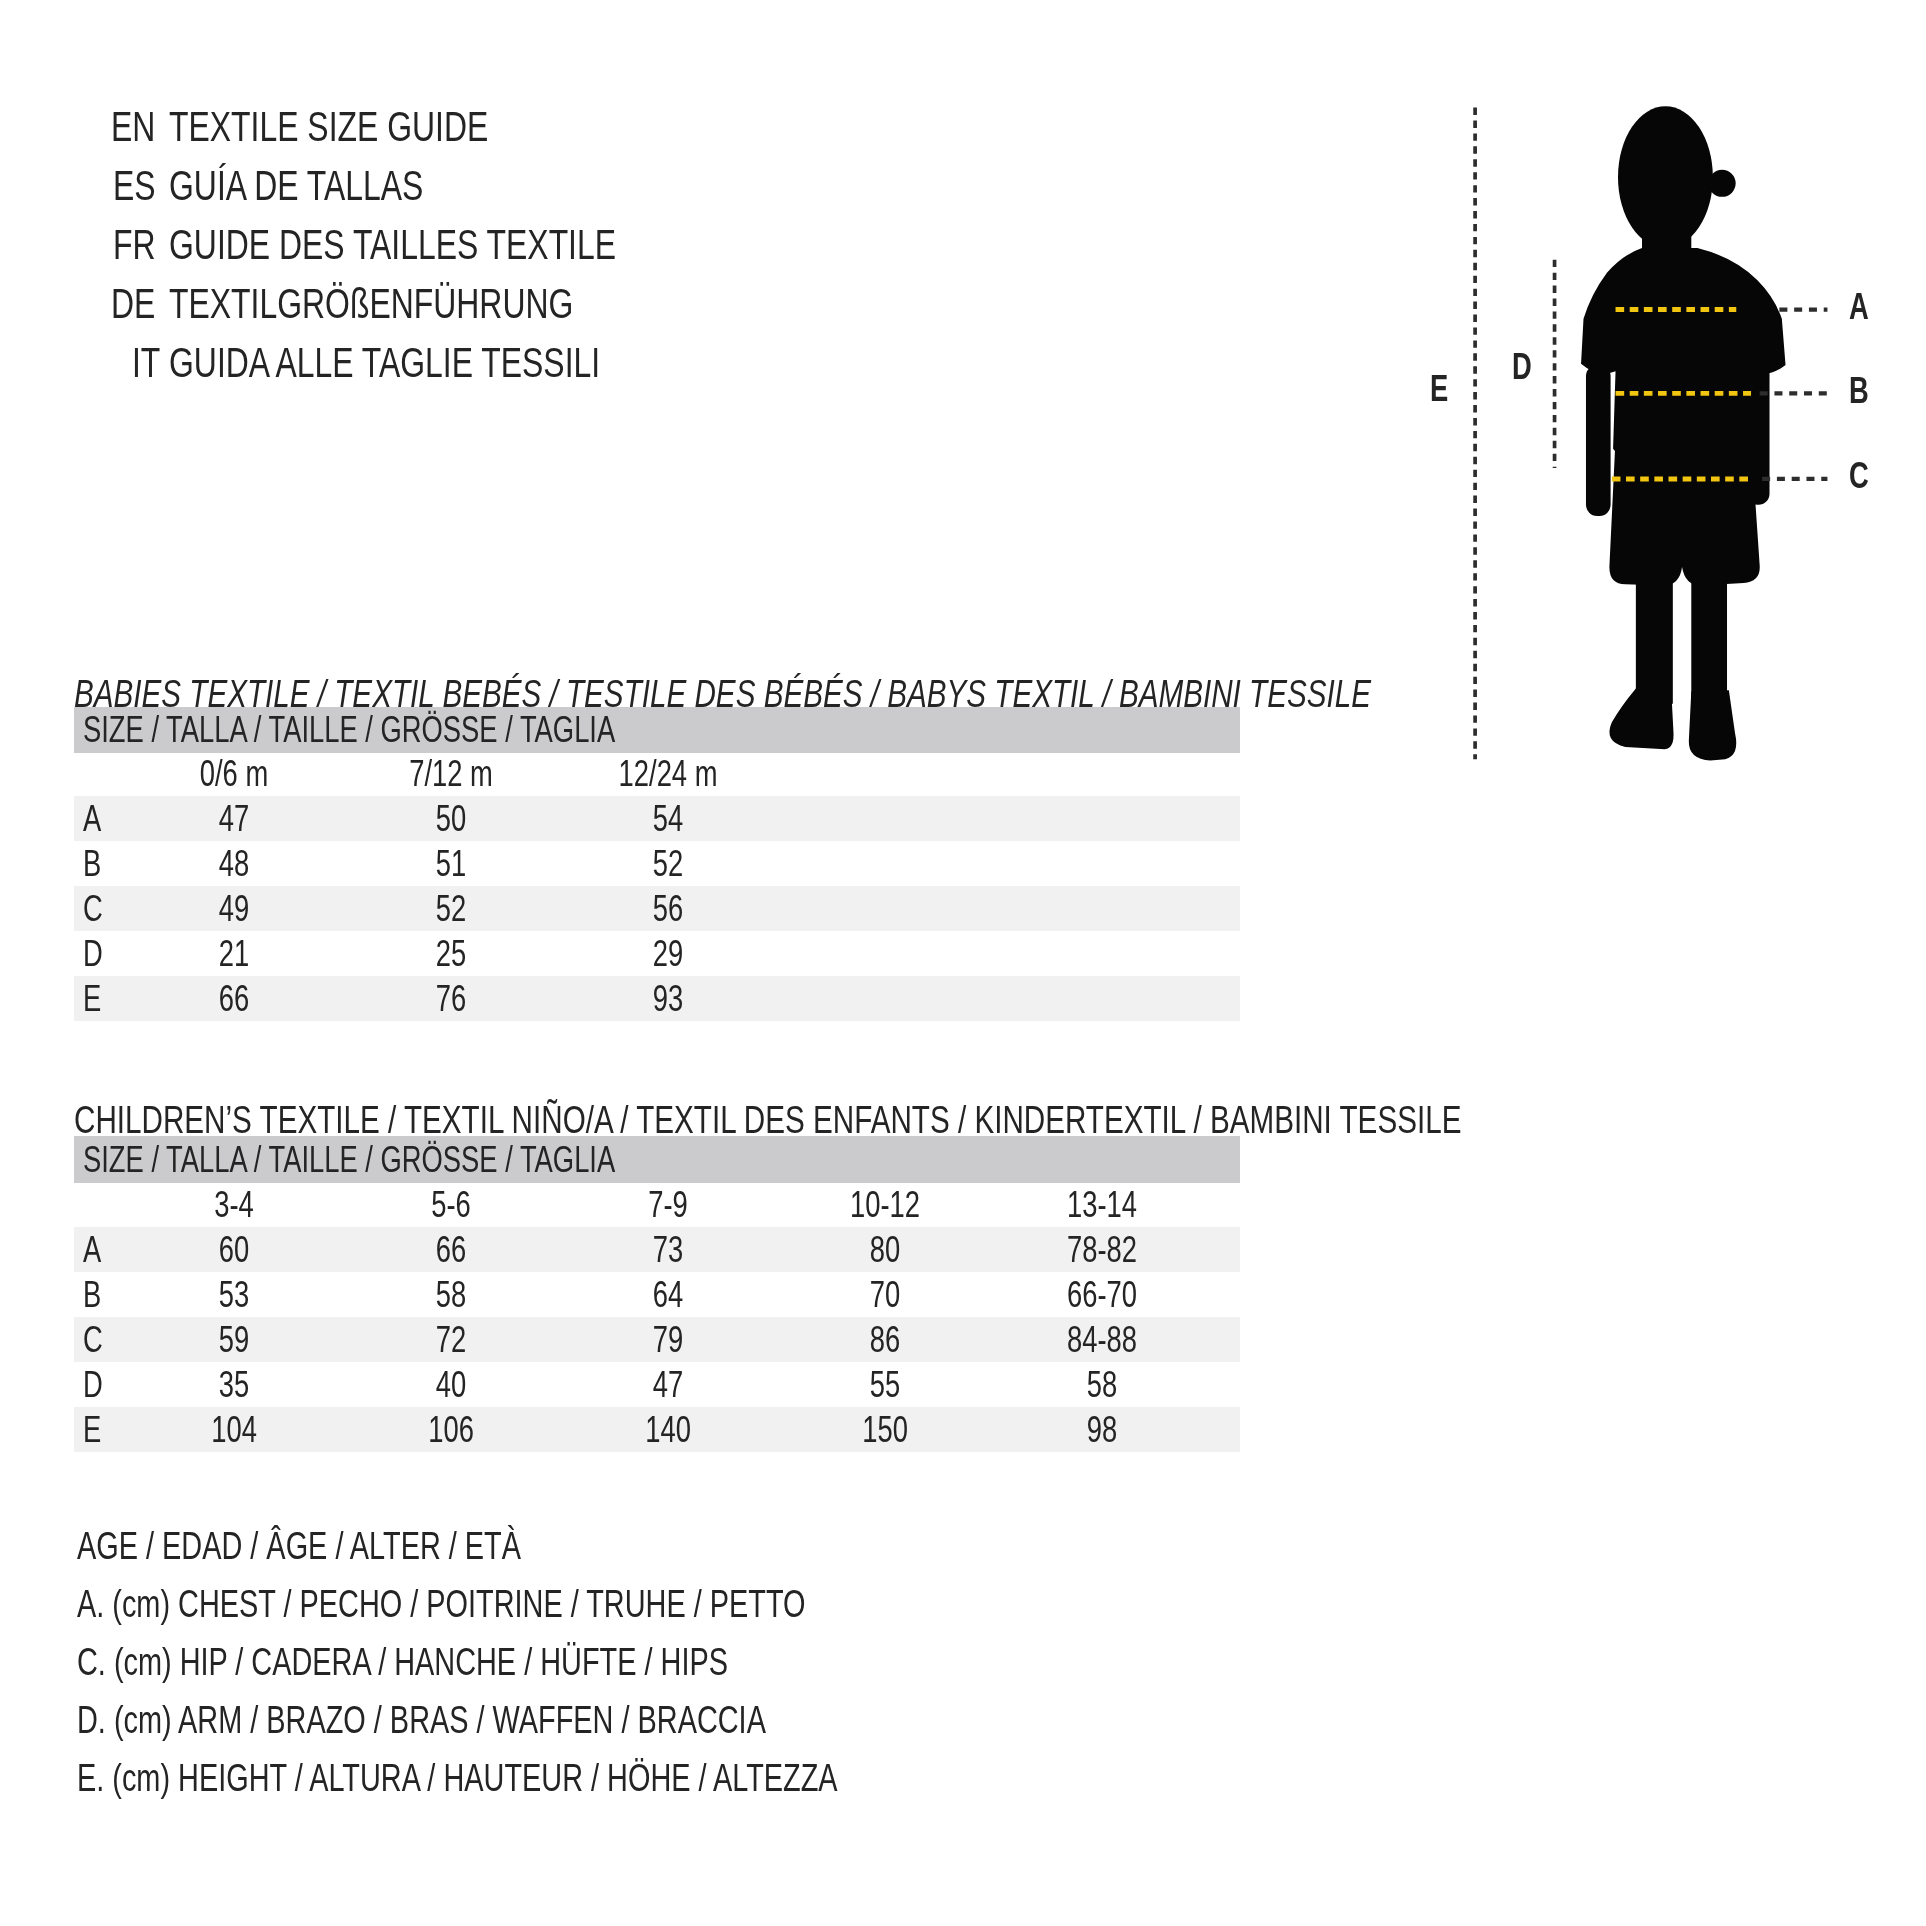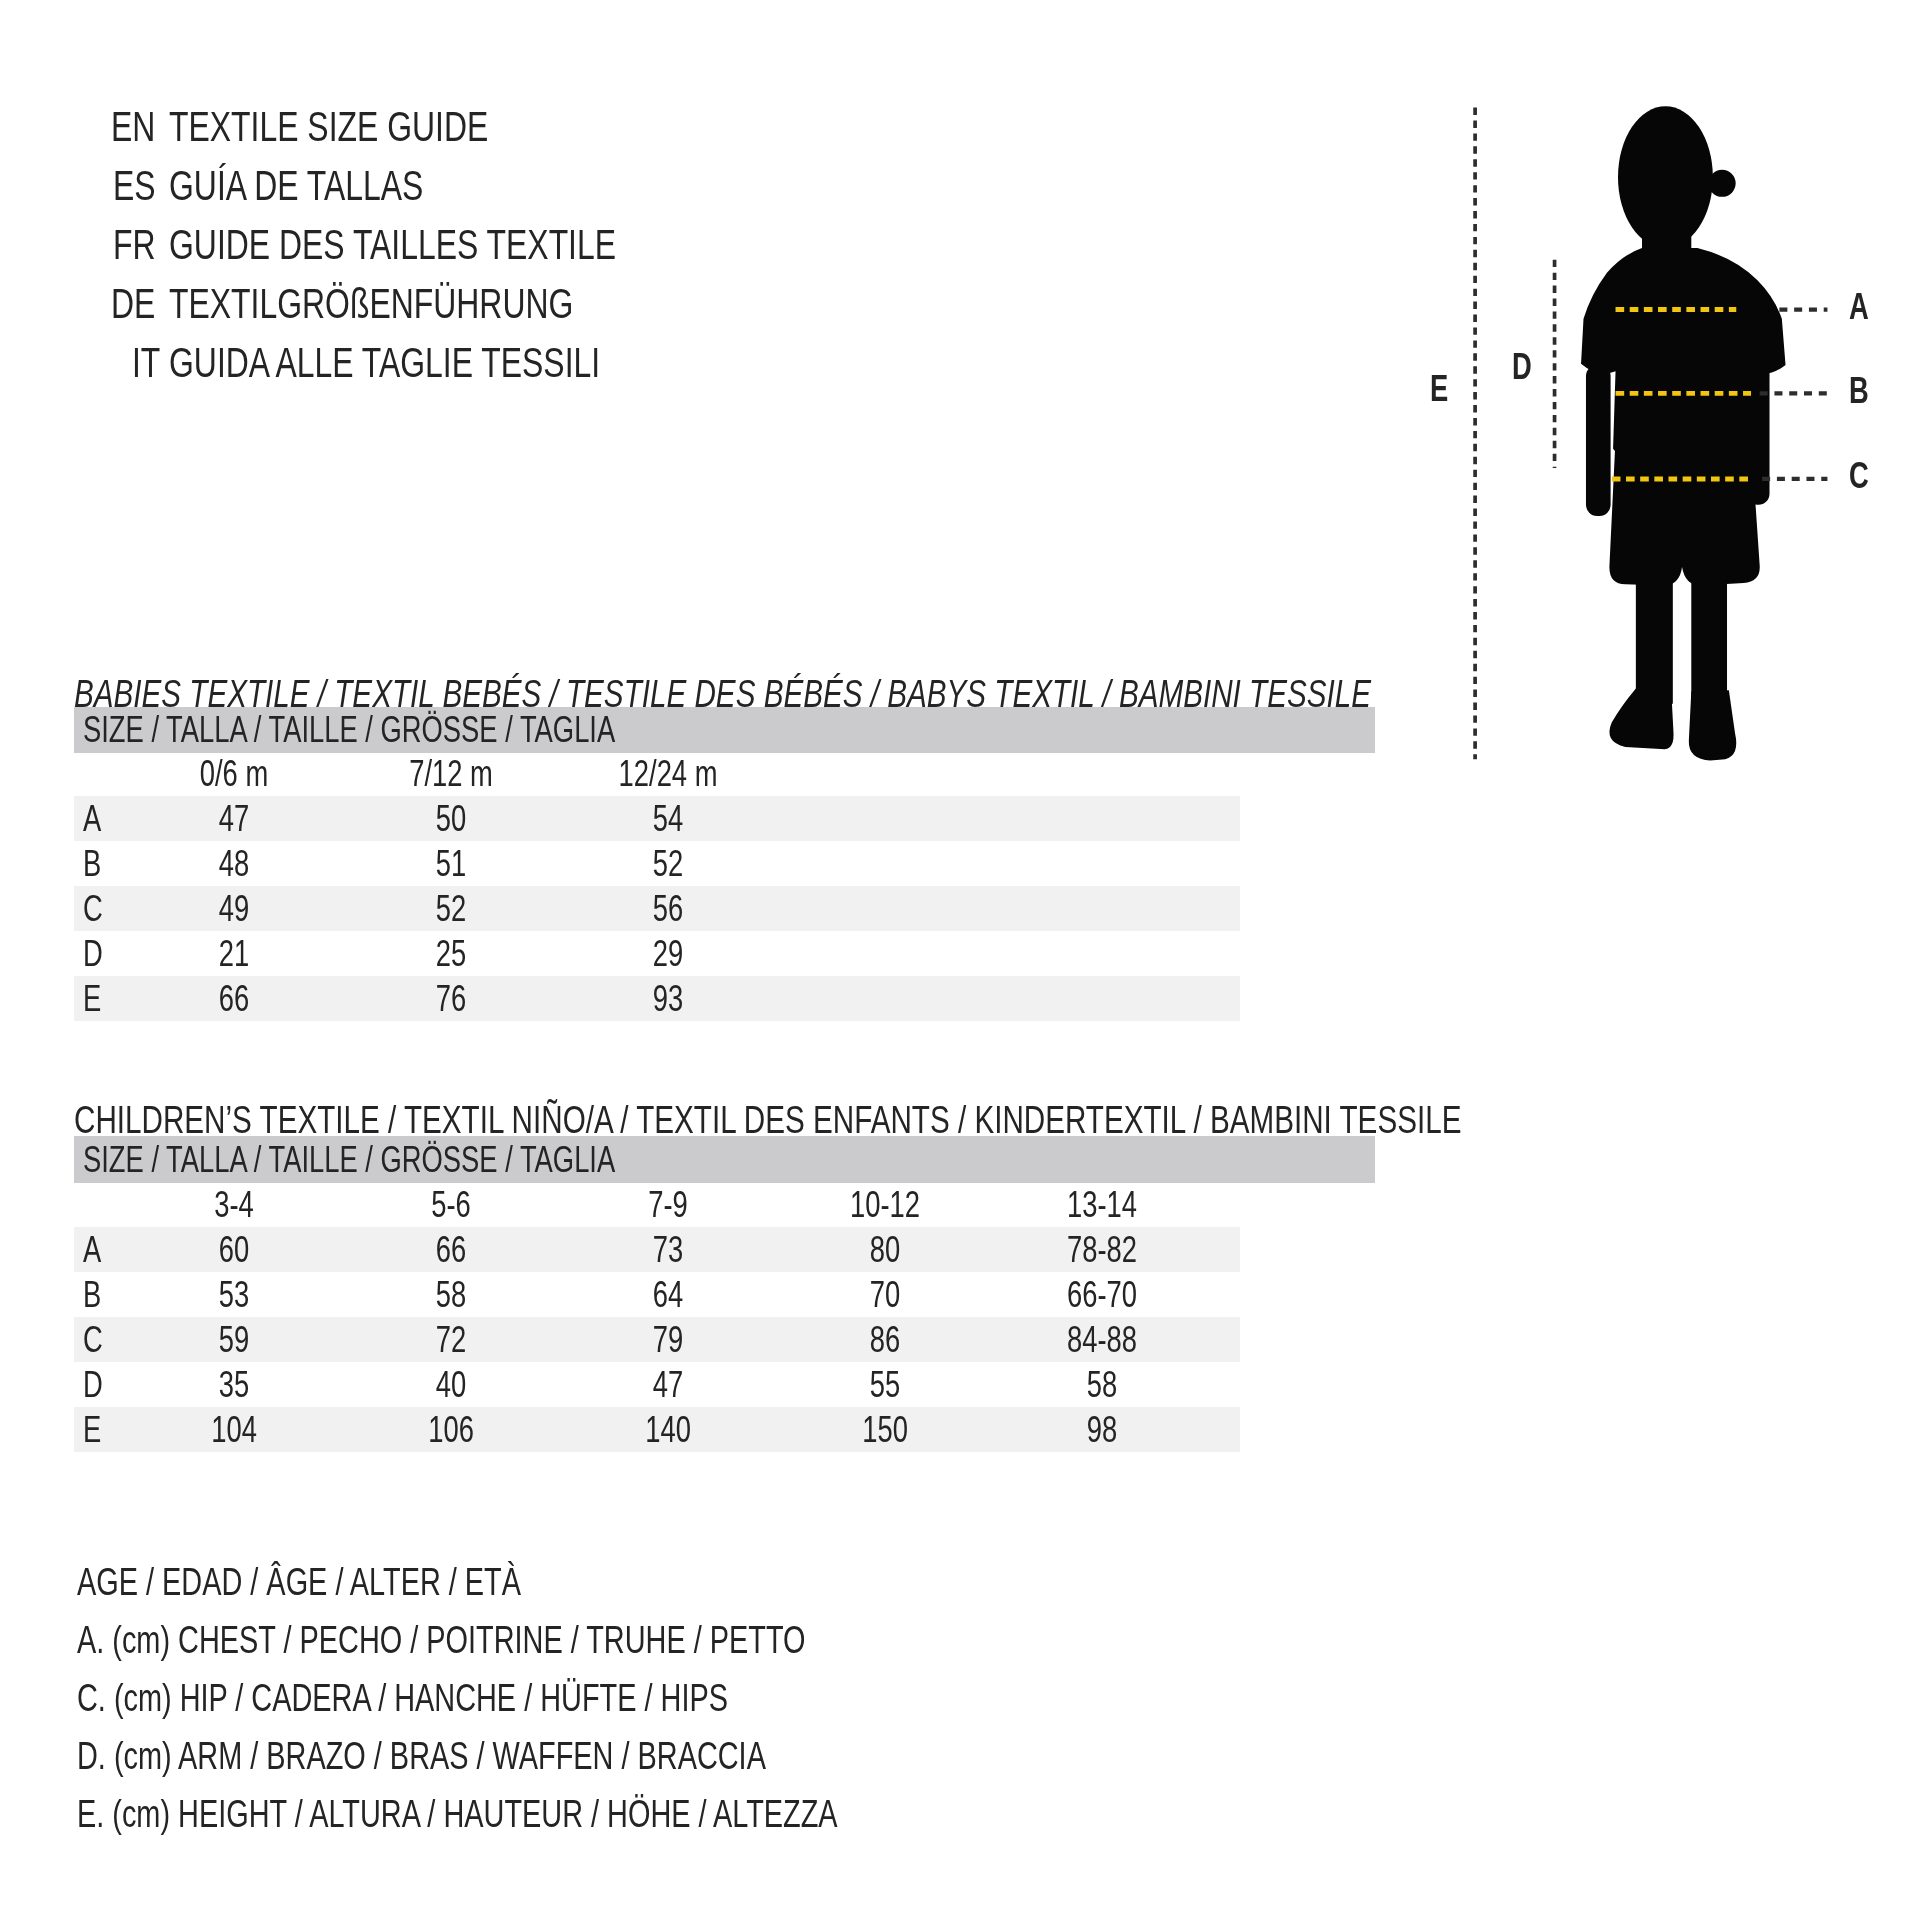--- a/index.html
+++ b/index.html
@@ -16,39 +16,39 @@
 
   
   .lang-header{position:absolute;left:77px;top:97px;}
   .lang-row{display:flex;font-size:42px;line-height:59px;text-align:right;}
   .lang-code{width:92px;}
 
   
   .sec-title{position:absolute;left:74px;font-size:39px;line-height:1.15;font-weight:400;}
 
   
-  .size-bar{position:absolute;left:74px;width:1301px;background:#cbcbcd;
+  .size-bar{position:absolute;left:74px;width:1166px;background:#cbcbcd;
     display:flex;align-items:center;box-sizing:border-box;padding-left:8.6px;font-size:36px;}
   .size-bar.b1{top:707px;height:46px;}
   .size-bar.b2{top:1136px;height:47px;}
 
   
   .table{position:absolute;left:74px;width:1166px;}
   .table.t1{top:752px;}
   .table.t2{top:1183px;}
   .trow{display:grid;align-items:center;font-size:36px;height:45px;}
   .t1 .trow{grid-template-columns:52px 217px 217px 217px;}
   .t2 .trow{grid-template-columns:52px 217px 217px 217px 217px 217px;}
   .trow.thead{height:44px;}
   .cell{text-align:center;}
   .lab{text-align:left;padding-left:8.6px;}
   .tbody .trow:nth-child(odd){background:#f1f1f2;}
 
   
-  .legend{position:absolute;left:77px;top:1553px;font-size:38px;line-height:58px;}
+  .legend{position:absolute;left:77px;top:1517px;font-size:38px;line-height:58px;}
 
   
   .figure{position:absolute;left:1411px;top:86px;width:499px;height:696px;}
   .figure svg{position:absolute;left:0;top:0;}
   .fig-label{position:absolute;font-size:36px;line-height:36px;font-weight:700;width:37px;text-align:center;}
 </style>
 </head>
 <body>
 
 <div class="page">

